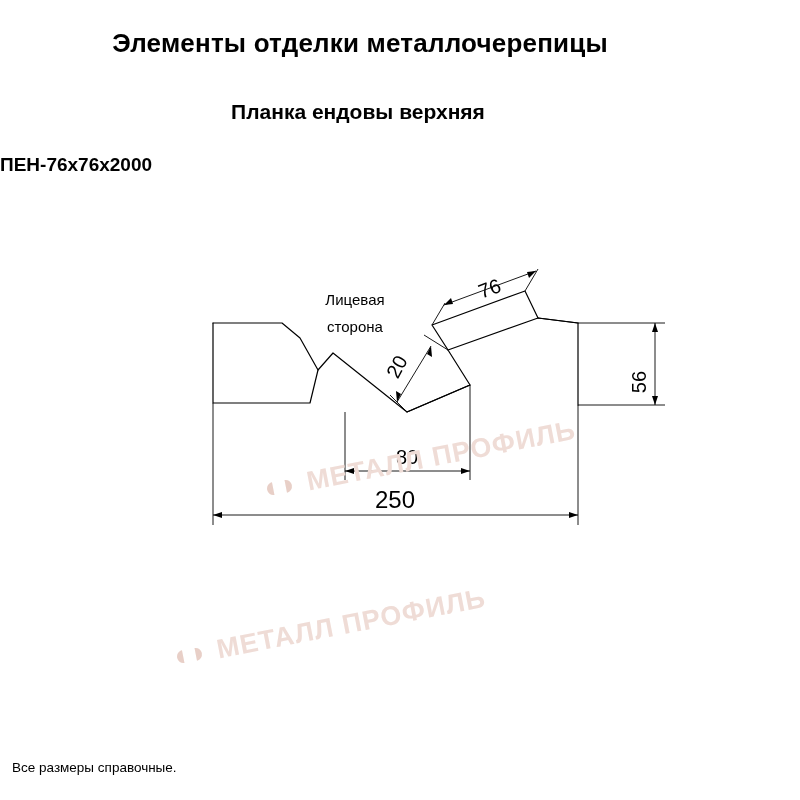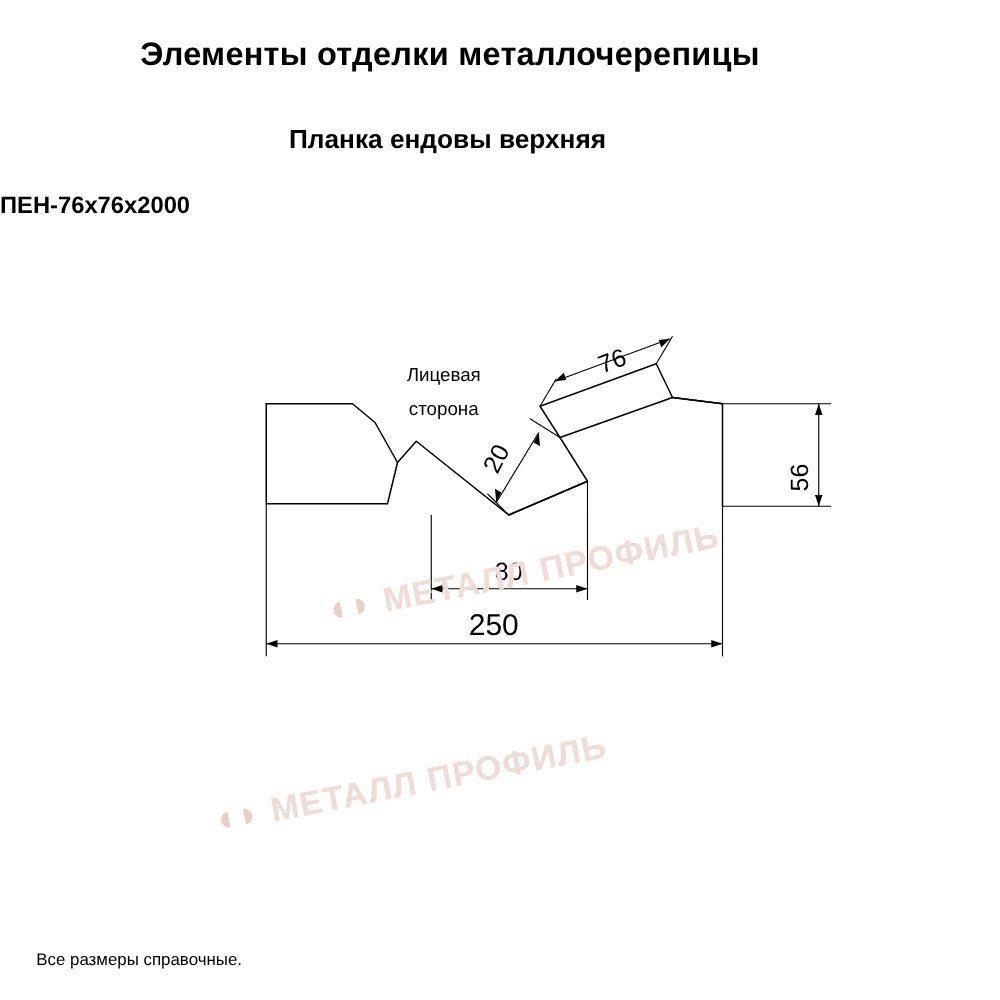--- a/index.html
+++ b/index.html
@@ -51,21 +51,21 @@
   }
   .drawing {
     position: absolute;
     top: 190px;
     left: 0;
     width: 800px;
     height: 400px;
   }
   .footer {
     position: absolute;
-    left: 29px;
+    left: 12px;
     bottom: 22px;
     font-size: 13.5px;
     line-height: 20px;
   }
   .footer div {
     white-space: nowrap;
   }
   .wm {
     position: absolute;
     color: #efdcd6;

